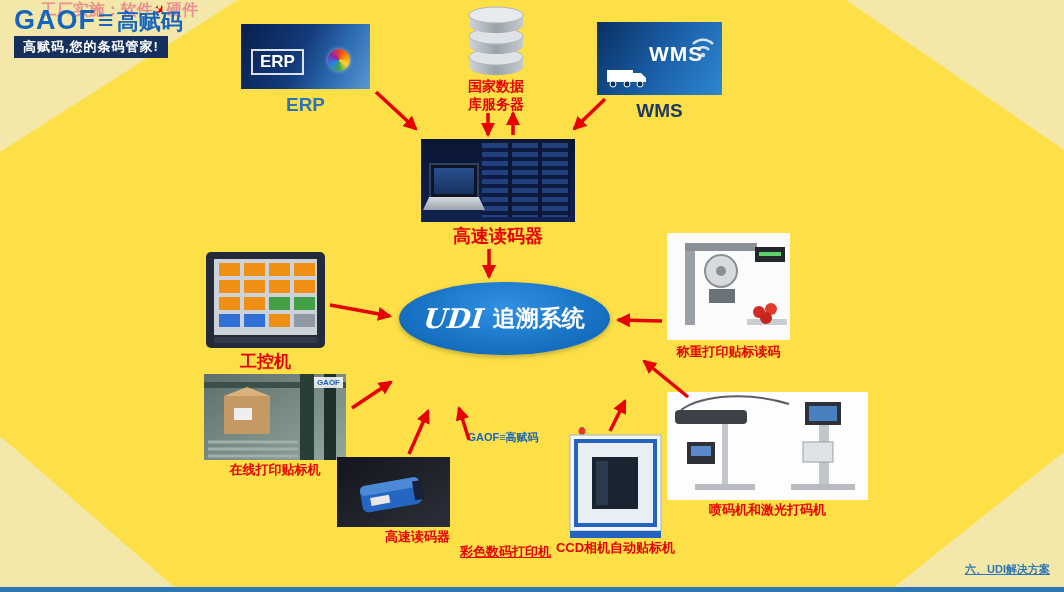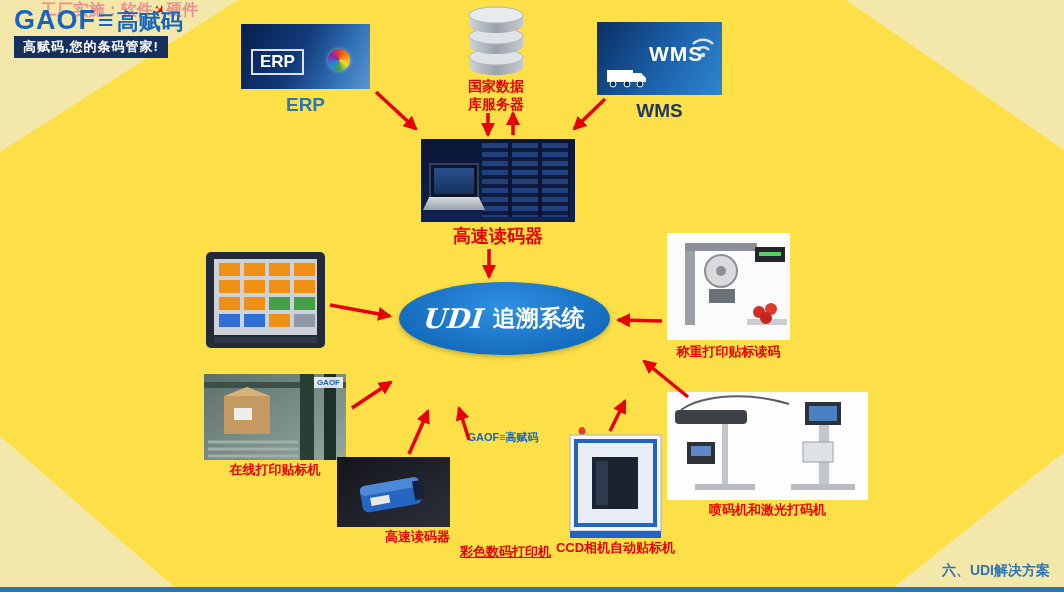--- a/index.html
+++ b/index.html
@@ -38,21 +38,21 @@
   .rack-img{left:421px;top:139px;width:154px;height:83px;background:linear-gradient(180deg,#0b1634,#10224e);}
   .rack-servers{position:absolute;right:5px;top:4px;width:88px;height:74px;background:repeating-linear-gradient(180deg,#23407e 0 5px,#0d1b40 5px 9px);}
   .rack-sep{position:absolute;right:5px;top:4px;width:88px;height:74px;background:repeating-linear-gradient(90deg,transparent 0 26px,#0b1634 26px 30px);}
   .laptop-screen{position:absolute;left:8px;top:24px;width:50px;height:34px;background:#0d1524;border:2px solid #33415f;border-bottom:none;}
   .laptop-inner{position:absolute;inset:3px;background:linear-gradient(180deg,#274e8d,#16335f);}
   .laptop-base{position:absolute;left:2px;top:58px;width:62px;height:13px;background:linear-gradient(180deg,#d7dbe0,#9aa2ad);clip-path:polygon(10% 0,90% 0,100% 100%,0 100%);}
   .host-label{left:411px;top:225px;width:174px;font-size:18px;}
 
   
   .main-title{left:733px;top:163px;width:322px;font-size:31px;color:#fb0000;font-weight:800;z-index:3;letter-spacing:1px;}
-  .footer{right:14px;top:562px;font-size:14px;color:#2e75b6;font-weight:700;z-index:3;}
+  .footer{right:14px;top:562px;font-size:11px;color:#2e75b6;font-weight:700;z-index:3;text-decoration:underline;}
   .bottom-bar{left:0;top:587px;width:1064px;height:5px;background:#2e75b6;z-index:3;}
 
   
   .udi-ellipse{left:399px;top:282px;width:211px;height:73px;border-radius:50%;background:radial-gradient(ellipse at 50% 35%,#3090e2,#1168ba 80%);display:flex;align-items:center;justify-content:center;gap:9px;z-index:2;box-shadow:0 2px 5px rgba(0,0,0,.25);}
   .udi-logo{color:#fff;font-family:"DejaVu Serif",serif;font-style:italic;font-weight:700;font-size:27px;transform:skewX(-6deg);}
   .udi-text{color:#fff;font-size:23px;font-weight:700;}
 
   
   .ipc-img{left:206px;top:252px;width:119px;height:96px;}
   .ipc-label{left:206px;top:351px;width:119px;font-size:17px;}
@@ -171,20 +171,21 @@
           <rect x="63" y="45" width="21" height="13" fill="#43a047"></rect>
           <rect x="88" y="45" width="21" height="13" fill="#43a047"></rect>
         <rect x="13" y="62" width="21" height="13" fill="#2f6fd6"></rect>
           <rect x="38" y="62" width="21" height="13" fill="#2f6fd6"></rect>
           <rect x="63" y="62" width="21" height="13" fill="#ef8f13"></rect>
           <rect x="88" y="62" width="21" height="13" fill="#8f98a5"></rect>
       </g>
       <rect x="8" y="85" width="103" height="6" fill="#323a48"></rect>
     </svg>
   </div>
+  <div class="node-label ipc-label">工控机</div>
 
   <div class="factory-label">
     <span>工厂实施：软件</span><span class="plane">✈</span><span>硬件</span>
   </div>
 
   <div class="abs img weigh-img">
     <svg width="123" height="107" viewBox="0 0 123 107">
       <rect width="123" height="107" fill="#fbfbfb"></rect>
       <rect x="18" y="10" width="10" height="82" fill="#9aa0a6"></rect>
       <rect x="18" y="10" width="72" height="8" fill="#8a9096"></rect>

